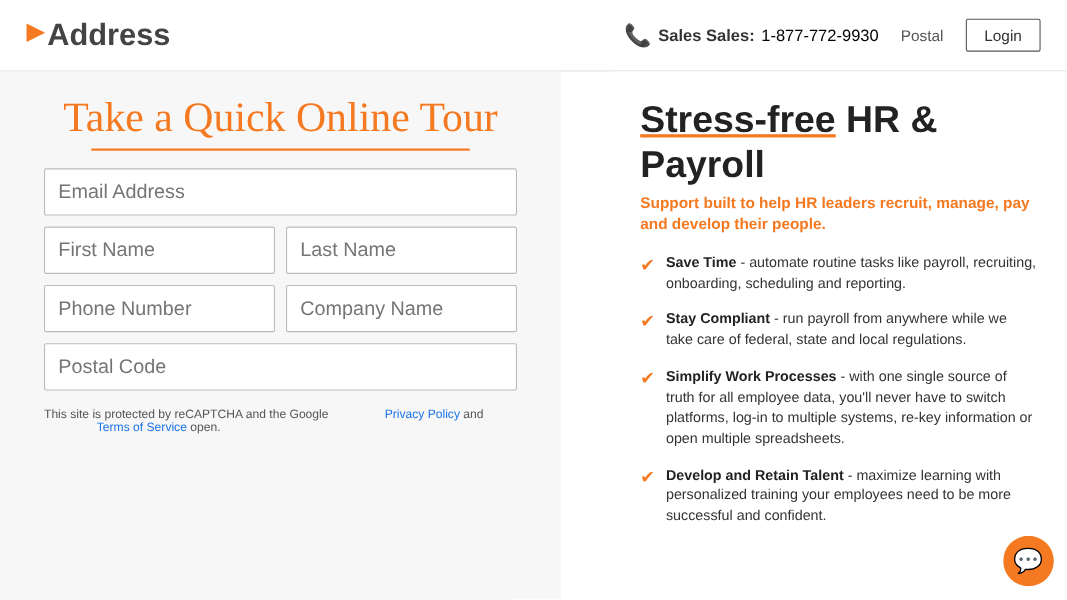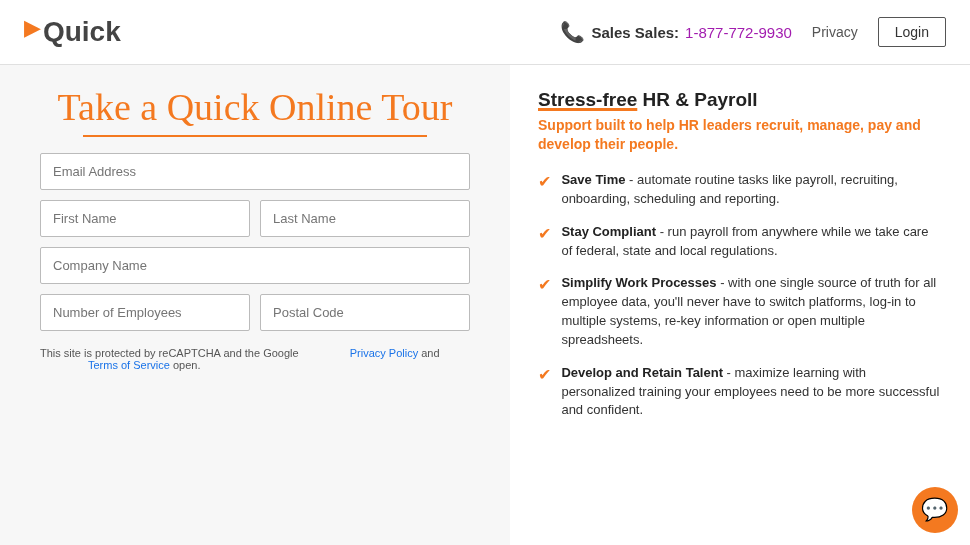--- a/index.html
+++ b/index.html
@@ -52,21 +52,21 @@
     }
     .call-icon {
       color: #f47920;
       font-size: 20px;
     }
     .call-label {
       font-weight: bold;
       color: #333;
     }
     .call-number {
-      color: #a21caf;
+      color: #000000;
       font-weight: normal;
     }
     .support-link {
       color: #555;
       font-size: 14px;
       text-decoration: none;
       cursor: pointer;
     }
     .login-btn {
       border: 1px solid #555;
@@ -75,20 +75,21 @@
       padding: 6px 16px;
       font-size: 14px;
       cursor: pointer;
       border-radius: 2px;
     }
 
     
     .main {
       display: flex;
       height: calc(545px - 65px);
+      gap: 44px;
     }
 
     
     .left-panel {
       width: 510px;
       background: #f7f7f7;
       padding: 20px 40px;
       display: flex;
       flex-direction: column;
       gap: 12px;
@@ -116,21 +117,21 @@
       gap: 10px;
     }
     .form-row {
       display: flex;
       gap: 10px;
     }
     .form-input {
       border: 1px solid #bbb;
       background: #fff;
       padding: 10px 12px;
-      font-size: 13px;
+      font-size: 18px;
       color: #6d28d9;
       border-radius: 2px;
       outline: none;
       width: 100%;
     }
     .full-width { width: 100%; }
     .half-width { flex: 1; }
 
     .captcha-text {
       font-size: 11px;
@@ -144,21 +145,21 @@
     }
 
     
     .right-panel {
       flex: 1;
       padding: 24px 28px;
       background: #fff;
       overflow: hidden;
     }
     .hero-title {
-      font-size: 19px;
+      font-size: 34px;
       font-weight: 700;
       color: #222;
       margin-bottom: 4px;
       line-height: 1.2;
     }
     .hero-title .underline {
       text-decoration: underline;
       text-decoration-color: #f47920;
       text-decoration-thickness: 3px;
     }
@@ -212,52 +213,52 @@
       color: white;
       font-size: 22px;
     }
   </style>
 </head>
 <body>
 
 <header class="header">
   <div class="logo">
     <span class="logo-arrow">▶</span>
-    <span class="logo-text">Quick</span>
+    <span class="logo-text">Address</span>
   </div>
   <div class="header-right">
     <div class="call-sales">
       <span class="call-icon">📞</span>
       <span class="call-label">Sales Sales:</span>
       <span class="call-number">1-877-772-9930</span>
     </div>
-    <a class="support-link">Privacy</a>
+    <a class="support-link">Postal</a>
     <button class="login-btn">Login</button>
   </div>
 </header>
 
 <div class="main">
 
   <div class="left-panel">
     <div class="tour-heading">Take a Quick Online Tour</div>
 
     <div class="form-group">
       <input class="form-input full-width" type="email" placeholder="Email Address" style="">
 
       <div class="form-row">
         <input class="form-input half-width" type="text" placeholder="First Name" style="">
         <input class="form-input half-width" type="text" placeholder="Last Name" style="">
       </div>
 
       <div class="form-row">
+        <input class="form-input half-width" type="tel" placeholder="Phone Number" style="">
         <input class="form-input half-width" type="text" placeholder="Company Name" style="">
       </div>
 
       <div class="form-row">
-        <input class="form-input half-width" type="text" placeholder="Number of Employees" style="">
         <input class="form-input half-width" type="text" placeholder="Postal Code" style="">
       </div>
     </div>
 
     <p class="captcha-text">
       <span>This site is protected by reCAPTCHA and the Google</span>
       <a>Privacy Policy</a>
       <span>and</span>
       <a>Terms of Service</a>
       <span>open.</span>

